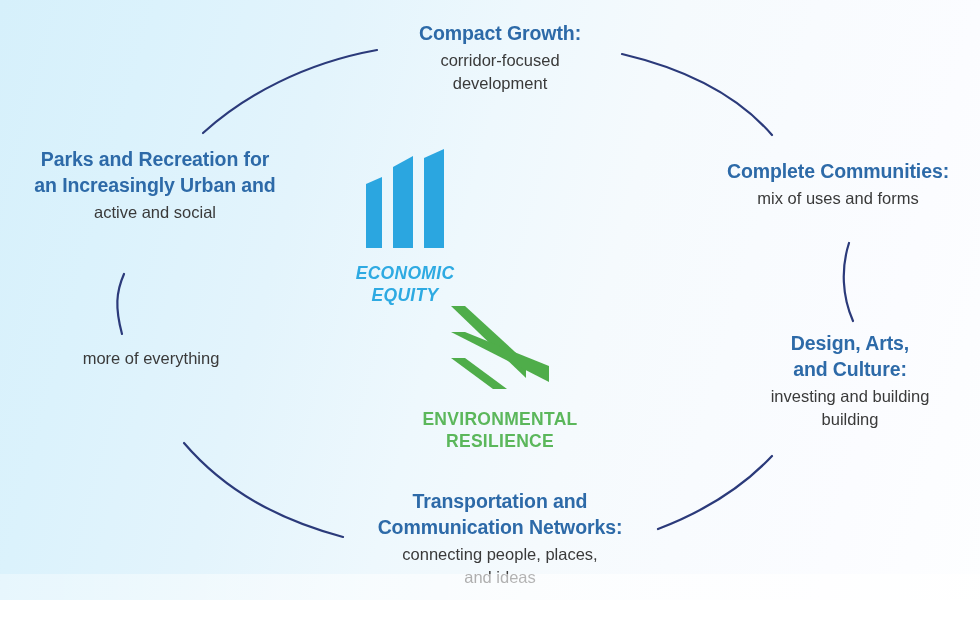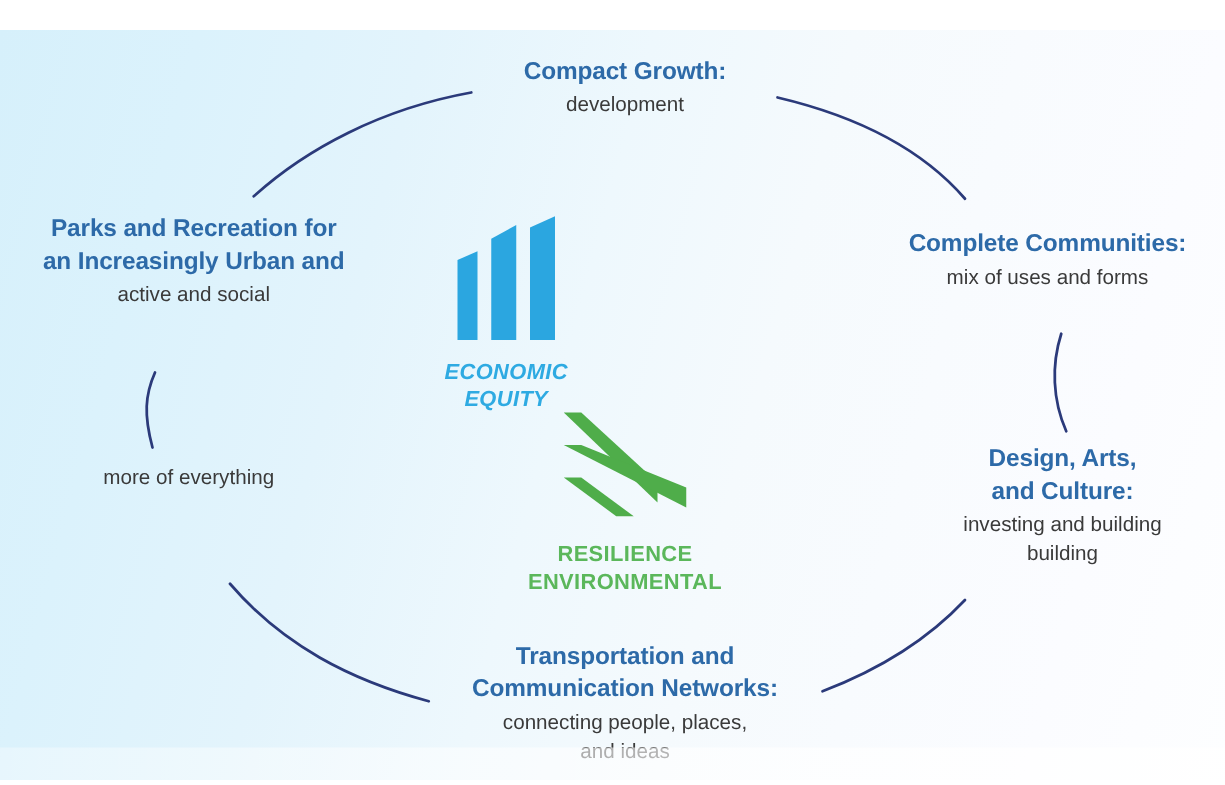--- a/index.html
+++ b/index.html
@@ -21,21 +21,20 @@
     background:
       linear-gradient(105deg,
         #d6f0fb 0%,
         #dbf2fc 14%,
         #e3f4fc 30%,
         #eef8fd 46%,
         #f5fafd 60%,
         #f8fbfe 72%,
         #fbfcff 86%,
         #fdfeff 100%);
-    margin-top: 24px;
   }
   
   #bottom-band {
     position: absolute;
     left: 0;
     bottom: 0;
     width: 980px;
     height: 26px;
     background: linear-gradient(to right,
        rgba(255,255,255,0.34) 0%,
@@ -127,20 +126,21 @@
 
       <path d="M 343 537 C 280 520 226 492 184 443"></path>
 
       <path d="M 122 334 C 115 308 116 292 124 274"></path>
     </g>
   </svg>
 
   <div class="node" id="node-compact">
     <div class="title">Compact Growth:</div>
     <div class="sub">
+      <div>corridor-focused</div>
       <div>development</div>
     </div>
   </div>
 
   <div class="node" id="node-complete">
     <div class="title">Complete Communities:</div>
     <div class="sub">
       <div>mix of uses and forms</div>
     </div>
   </div>
@@ -200,19 +200,19 @@
 
   <div class="pillar" id="pillar-environmental">
     <div class="icon-box">
       <svg width="104" height="90" viewBox="0 0 104 90" xmlns="http://www.w3.org/2000/svg">
         <polygon fill="#4fad4a" points="3,2 17,2 78,58 78,74"></polygon>
         <polygon fill="#4fad4a" points="3,28 17,28 101,62 101,78"></polygon>
         <polygon fill="#4fad4a" points="3,54 17,54 59,85 45,85"></polygon>
       </svg>
     </div>
     <div class="plabel">
+      <div>ENVIRONMENTAL</div>
       <div>RESILIENCE</div>
-      <div>ENVIRONMENTAL</div>
     </div>
   </div>
 
   <div id="bottom-band"></div>
 </div>
 
 </body></html>

